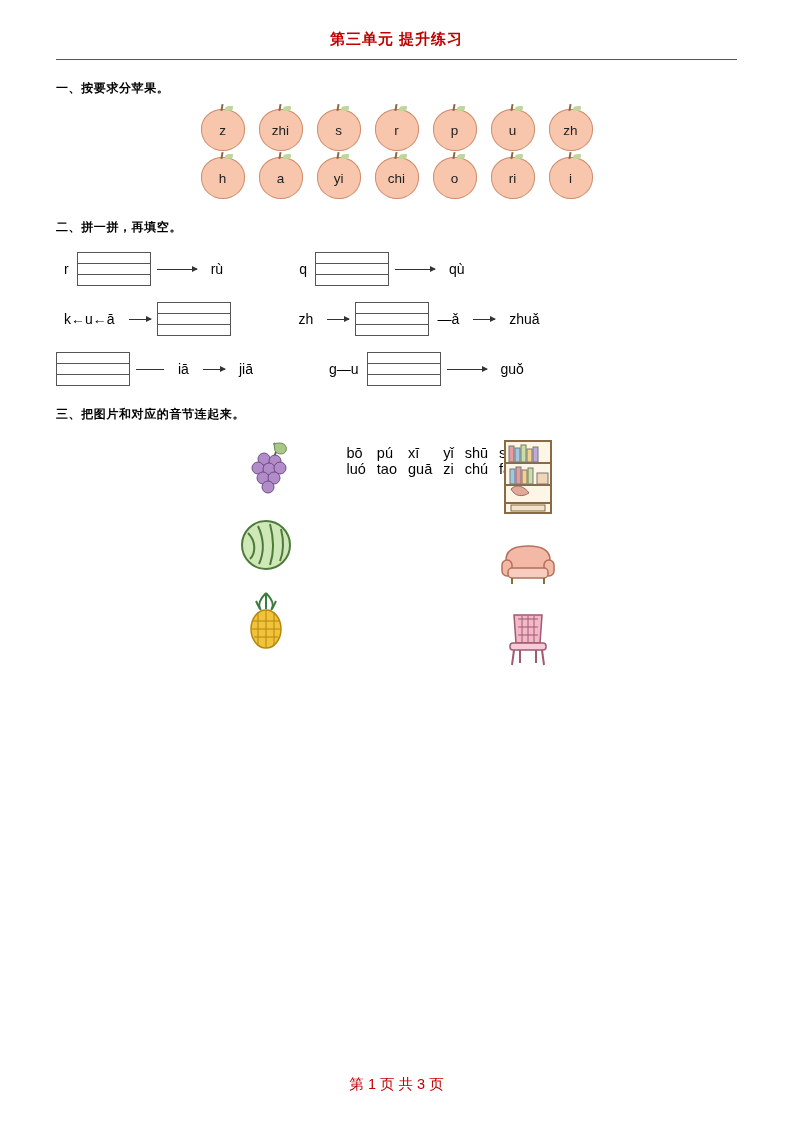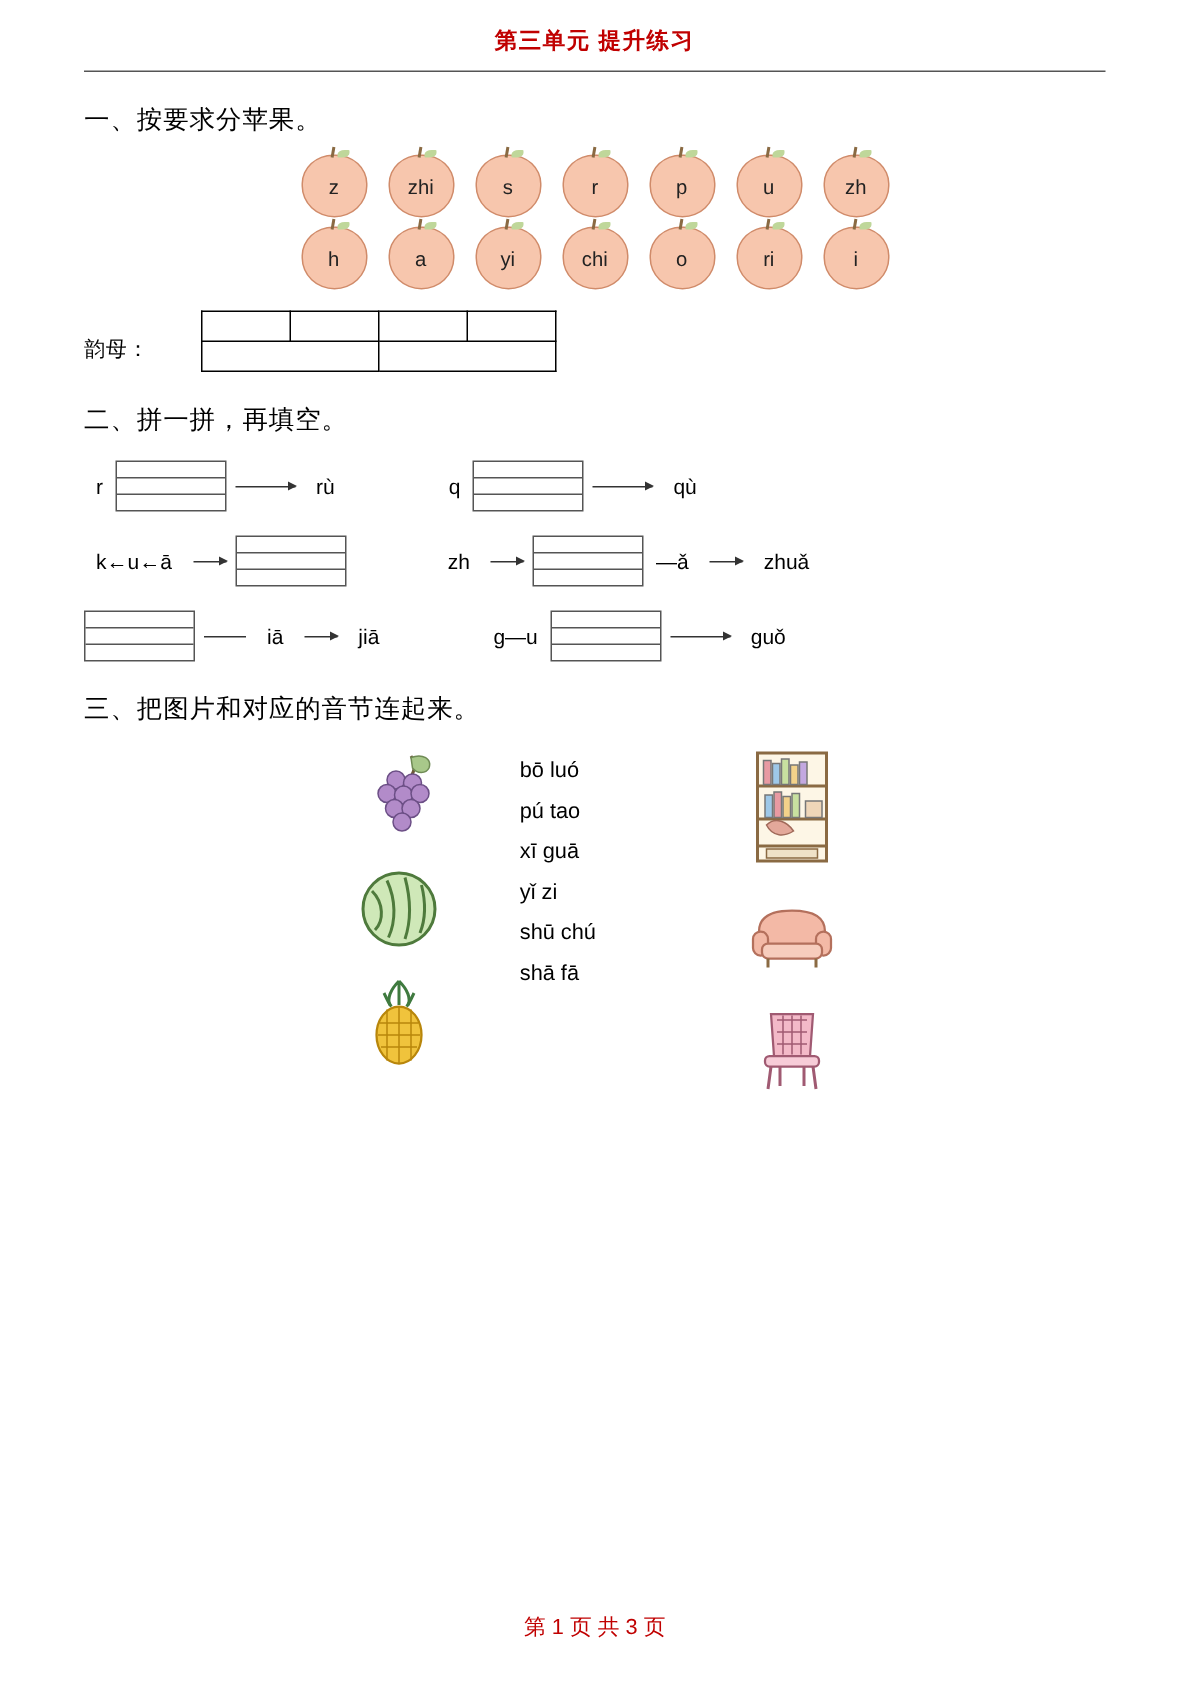--- a/index.html
+++ b/index.html
@@ -12,21 +12,21 @@
     height: 1122px;
     position: relative;
     font-family: "Liberation Serif", serif;
     color: #000;
   }
   .page {
     position: relative;
     width: 793px;
     height: 1122px;
     box-sizing: border-box;
-    padding: 0 56px;
+    padding: 12px 56px;
     border-radius: 18px;
   }
   .header-title {
     text-align: center;
     color: #c00000;
     font-weight: bold;
     font-size: 15px;
     padding-top: 18px;
     letter-spacing: 1px;
     font-family: "Liberation Sans", sans-serif;
@@ -35,22 +35,22 @@
     border-bottom: 1px solid #555;
     margin-top: 10px;
   }
   .time-line {
     text-align: center;
     font-size: 14.5px;
     margin-top: 16px;
     letter-spacing: 0.5px;
   }
   .section-title {
-    font-weight: normal;
-    font-size: 17px;
+    font-weight: bold;
+    font-size: 12px;
     margin-top: 20px;
     letter-spacing: 0.6px;
   }
 
   
   .apples {
     margin-top: 12px;
   }
   .apple-row {
     display: flex;
@@ -174,21 +174,21 @@
   }
   .col-pics {
     display: flex;
     flex-direction: column;
     gap: 14px;
     align-items: center;
     width: 110px;
   }
   .col-words {
     display: flex;
-    flex-direction: column;
+    flex-direction: row;
     gap: 11px;
     padding-top: 8px;
     font-family: "Liberation Sans", sans-serif;
     font-size: 14.5px;
     width: 100px;
   }
   .col-pics2 {
     display: flex;
     flex-direction: column;
     gap: 12px;
@@ -242,37 +242,20 @@
       <div class="apple">a</div>
       <div class="apple">yi</div>
       <div class="apple">chi</div>
       <div class="apple">o</div>
       <div class="apple">ri</div>
       <div class="apple">i</div>
     </div>
   </div>
 
 
-  <div class="label-grid-row">
-    <div class="row-label">韵母：</div>
-    <table class="boxes">
-      <tbody>
-          <tr>
-            <td style="width:56px"></td>
-            <td style="width:56px"></td>
-            <td style="width:56px"></td>
-            <td style="width:56px"></td>
-          </tr>
-      <tr>
-            <td colspan="2"></td>
-            <td colspan="2"></td>
-          </tr>
-    </tbody>
-      </table>
-  </div>
 
 
   <div class="section-title">二、拼一拼，再填空。</div>
 
   <div class="pinyin-row">
     <span class="pinyin-text">r</span>
     <div class="lines-box">
         <i class="l1"></i>
         <i class="l2"></i>
       </div>

